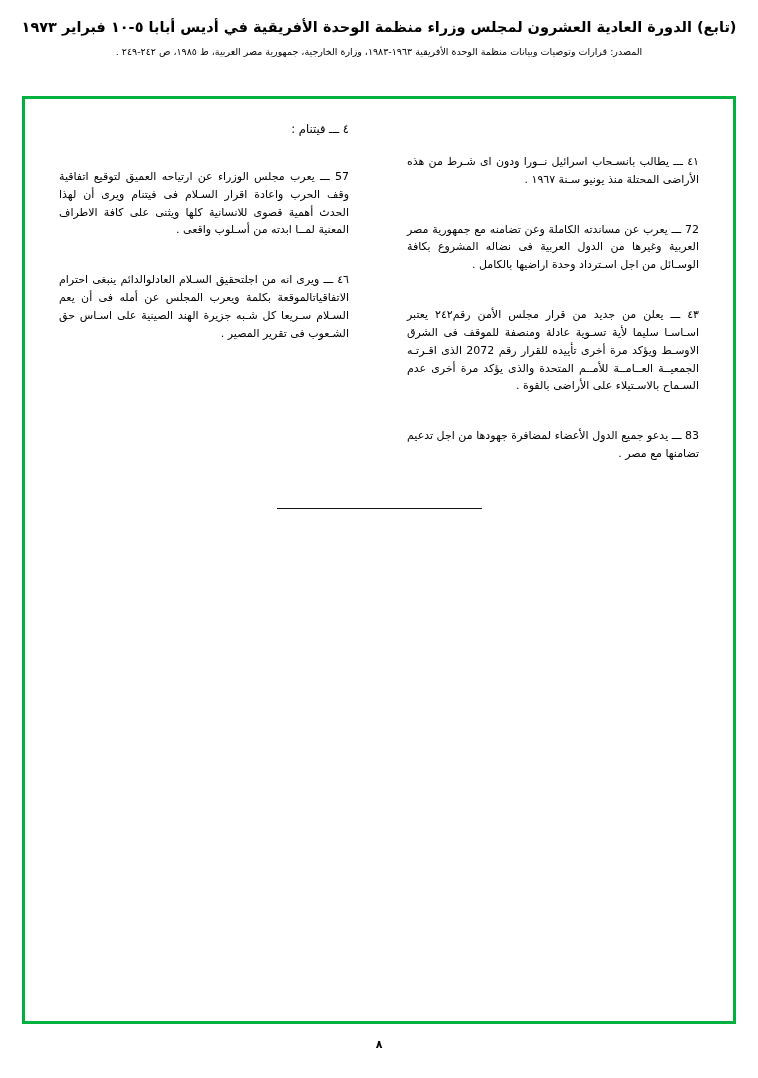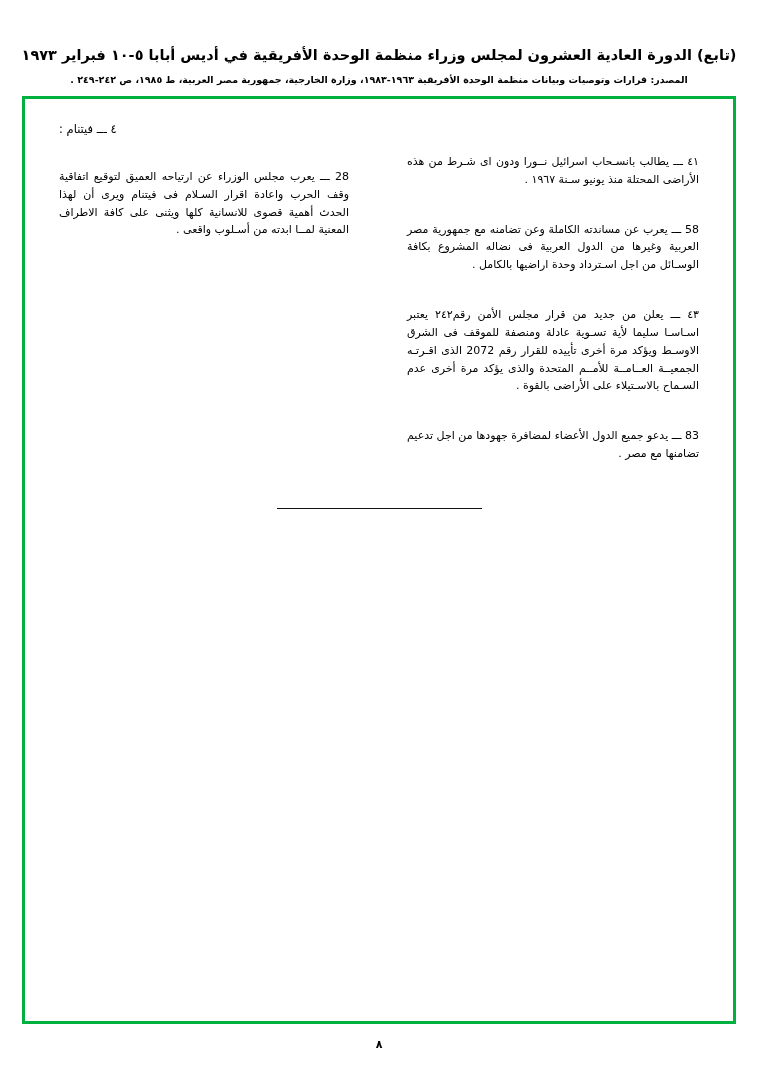--- a/index.html
+++ b/index.html
@@ -16,32 +16,32 @@
     overflow: hidden;
   }
   .page {
     width: 758px;
     height: 1078px;
     position: relative;
     box-sizing: border-box;
   }
   .header-block {
     text-align: center;
-    padding-top: 46px;
+    padding-top: 18px;
   }
   .doc-title {
     font-size: 14.5px;
     font-weight: bold;
     letter-spacing: 0px;
     line-height: 1.3;
     direction: rtl;
   }
   .doc-source {
     font-size: 9.5px;
-    font-weight: bold;
+    font-weight: normal;
     margin-top: 9px;
     direction: rtl;
   }
   .frame {
     position: absolute;
     left: 22px;
     top: 96px;
     width: 714px;
     height: 928px;
     border: 3px solid #00b140;
@@ -72,21 +72,21 @@
     line-height: 1.62;
     text-align: justify;
     direction: rtl;
     margin-bottom: 13px;
     letter-spacing: 0px;
     margin-top: 32px;
   }
   .subhead {
     font-size: 11.5px;
     direction: rtl;
-    text-align: left;
+    text-align: right;
     margin-bottom: 27px;
     margin-top: 1px;
   }
   .rule-wrap {
     width: 100%;
     display: flex;
     justify-content: center;
     margin-top: 32px;
   }
   .rule {
@@ -112,28 +112,29 @@
   <div class="header-block">
     <div class="doc-title">(تابع) الدورة العادية العشرون لمجلس وزراء منظمة الوحدة الأفريقية في أديس أبابا ٥-١٠ فبراير ١٩٧٣</div>
     <div class="doc-source">المصدر: قرارات وتوصيات وبيانات منظمة الوحدة الأفريقية ١٩٦٣-١٩٨٣، وزارة الخارجية، جمهورية مصر العربية، ط ١٩٨٥، ص ٢٤٢-٢٤٩ .</div>
   </div>
 
   <div class="frame">
     <div class="columns">
 
       <div class="col col-right">
         <div class="para">٤١ ـــ يطالب بانسـحاب اسرائيل نــورا ودون اى شـرط من هذه الأراضى المحتلة منذ يونيو سـنة ١٩٦٧ .</div>
-        <div class="para">58 ـــ يعرب عن مساندته الكاملة وعن تضامنه مع جمهورية مصر العربية وغيرها من الدول العربية فى نضاله المشروع بكافة الوسـائل من اجل اسـترداد وحدة اراضيها بالكامل .</div>
+        <div class="para">72 ـــ يعرب عن مساندته الكاملة وعن تضامنه مع جمهورية مصر العربية وغيرها من الدول العربية فى نضاله المشروع بكافة الوسـائل من اجل اسـترداد وحدة اراضيها بالكامل .</div>
         <div class="para">٤٣ ـــ يعلن من جديد من قرار مجلس الأمن رقم٢٤٢ يعتبر اسـاسـا سليما لأية تسـوية عادلة ومنصفة للموقف فى الشرق الاوسـط ويؤكد مرة أخرى تأييده للقرار رقم 2072 الذى اقـرتـه الجمعيــة العــامــة للأمــم المتحدة والذى يؤكد مرة أخرى عدم السـماح بالاسـتيلاء على الأراضى بالقوة .</div>
         <div class="para">83 ـــ يدعو جميع الدول الأعضاء لمضافرة جهودها من اجل تدعيم تضامنها مع مصر .</div>
       </div>
 
       <div class="col col-left">
         <div class="subhead">٤ ـــ فيتنام :</div>
-        <div class="para">28 ـــ يعرب مجلس الوزراء عن ارتياحه العميق لتوقيع اتفاقية وقف الحرب واعادة اقرار السـلام فى فيتنام ويرى أن لهذا الحدث أهمية قصوى للانسانية كلها ويثنى على كافة الاطراف المعنية لمــا ابدته من أسـلوب واقعى .</div>
+        <div class="para">57 ـــ يعرب مجلس الوزراء عن ارتياحه العميق لتوقيع اتفاقية وقف الحرب واعادة اقرار السـلام فى فيتنام ويرى أن لهذا الحدث أهمية قصوى للانسانية كلها ويثنى على كافة الاطراف المعنية لمــا ابدته من أسـلوب واقعى .</div>
+        <div class="para">٤٦ ـــ ويرى انه من اجلتحقيق السـلام العادلوالدائم ينبغى احترام الاتفاقياتالموقعة بكلمة ويعرب المجلس عن أمله فى أن يعم السـلام سـريعا كل شـبه جزيرة الهند الصينية على اسـاس حق الشـعوب فى تقرير المصير .</div>
       </div>
 
     </div>
 
     <div class="rule-wrap">
       <div class="rule"></div>
     </div>
   </div>
 
   <div class="page-number">٨</div>

